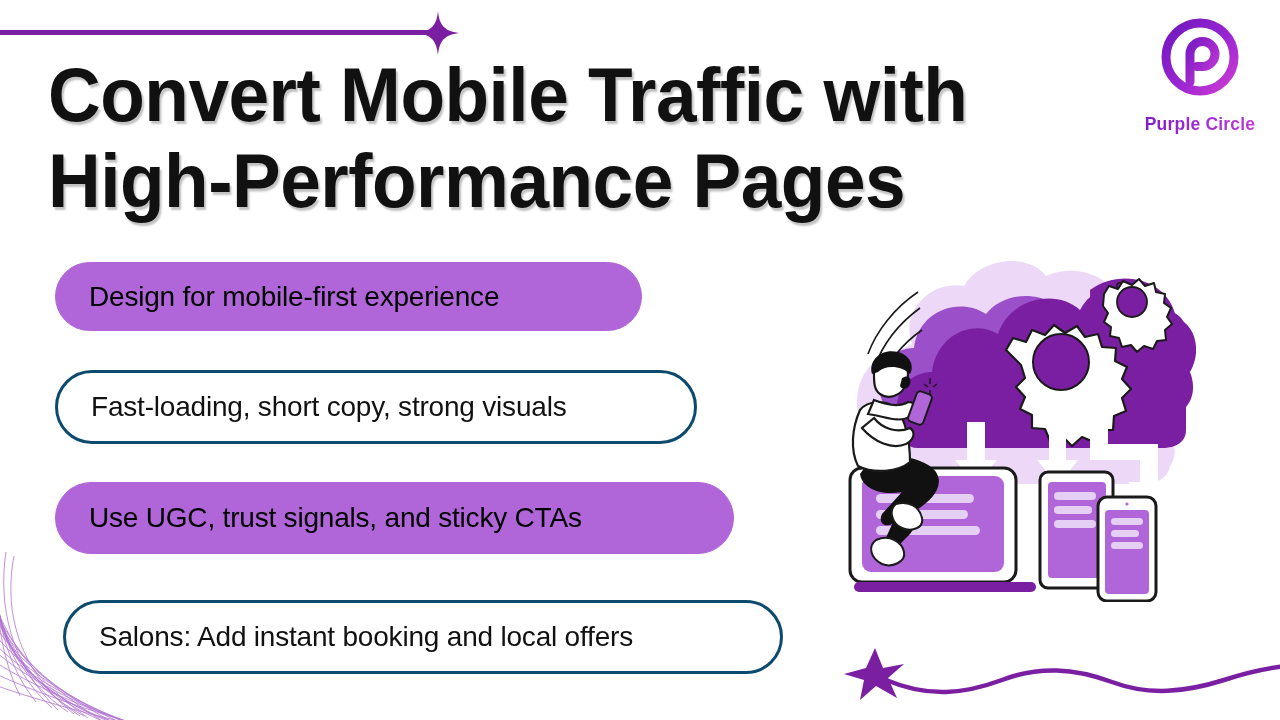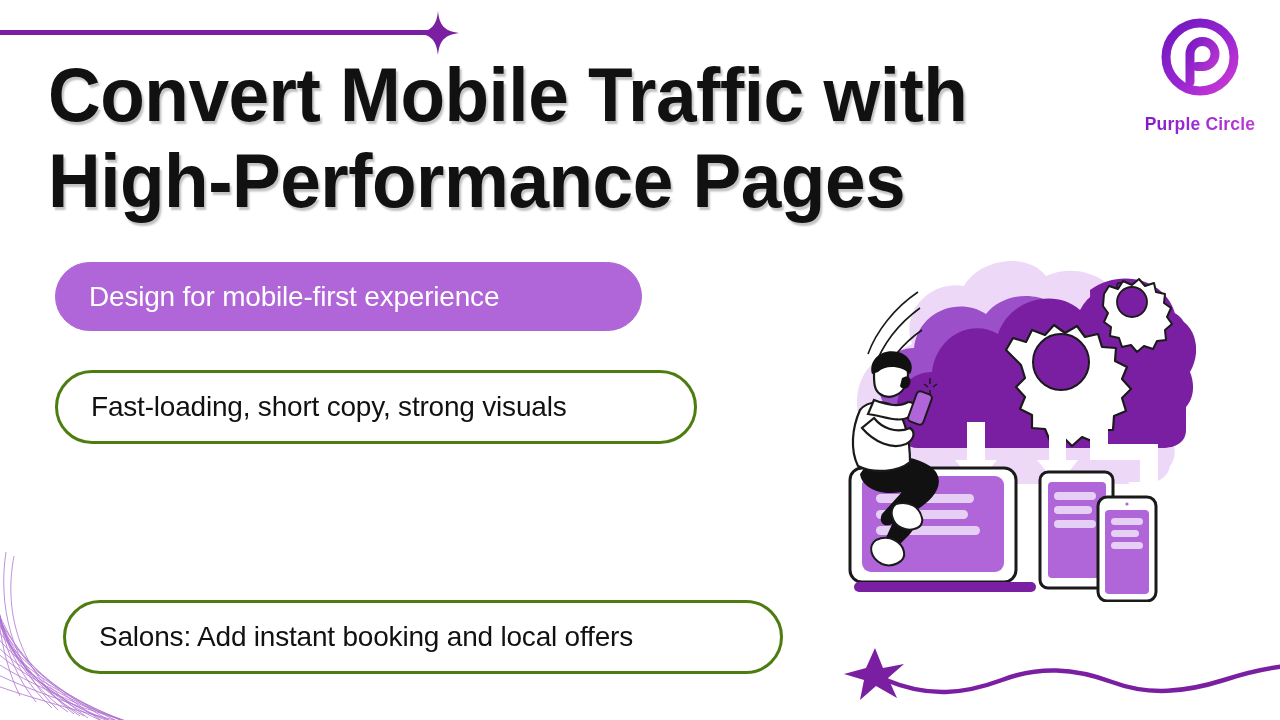--- a/index.html
+++ b/index.html
@@ -107,27 +107,27 @@
     align-items: center;
     border-radius: 999px;
     box-sizing: border-box;
     font-size: 28px;
     letter-spacing: -0.2px;
     padding-left: 33px;
     padding-right: 20px;
   }
   .pill.filled {
     background: #B066D8;
-    color: #ffffff;
+    color: #000000;
     border: 1px solid #B066D8;
   }
   .pill.outlined {
     background: #ffffff;
     color: #111111;
-    border: 3px solid #4d7c0f;
+    border: 3px solid #0c4a6e;
   }
   .pill-1 { left: 55px;  top: 262px; width: 587px; height: 69px; }
   .pill-2 { left: 55px;  top: 370px; width: 642px; height: 74px; }
   .pill-3 { left: 55px;  top: 482px; width: 679px; height: 72px; }
   .pill-4 { left: 63px;  top: 600px; width: 720px; height: 74px; }
 
   
   .illus {
     position: absolute;
     left: 840px;
@@ -199,20 +199,23 @@
 
   <div class="title">Convert Mobile Traffic with
 High-Performance Pages</div>
 
   <div class="pill filled pill-1">
     <span>Design for mobile-first experience</span>
   </div>
   <div class="pill outlined pill-2">
     <span>Fast-loading, short copy, strong visuals</span>
   </div>
+  <div class="pill filled pill-3">
+    <span>Use UGC, trust signals, and sticky CTAs</span>
+  </div>
   <div class="pill outlined pill-4">
     <span>Salons: Add instant booking and local offers</span>
   </div>
 
   <svg class="illus" viewBox="0 0 356 350">
 
     <g>
       <path d="M72 92 C60 60 90 28 124 34 C140 6 188 0 206 24 C240 8 284 30 282 62
                C322 62 344 92 332 124 L332 186 C340 206 330 224 308 224 L52 224
                C26 224 14 200 26 178 C8 156 18 110 48 104 Z" fill="#EDD9F7"></path>

